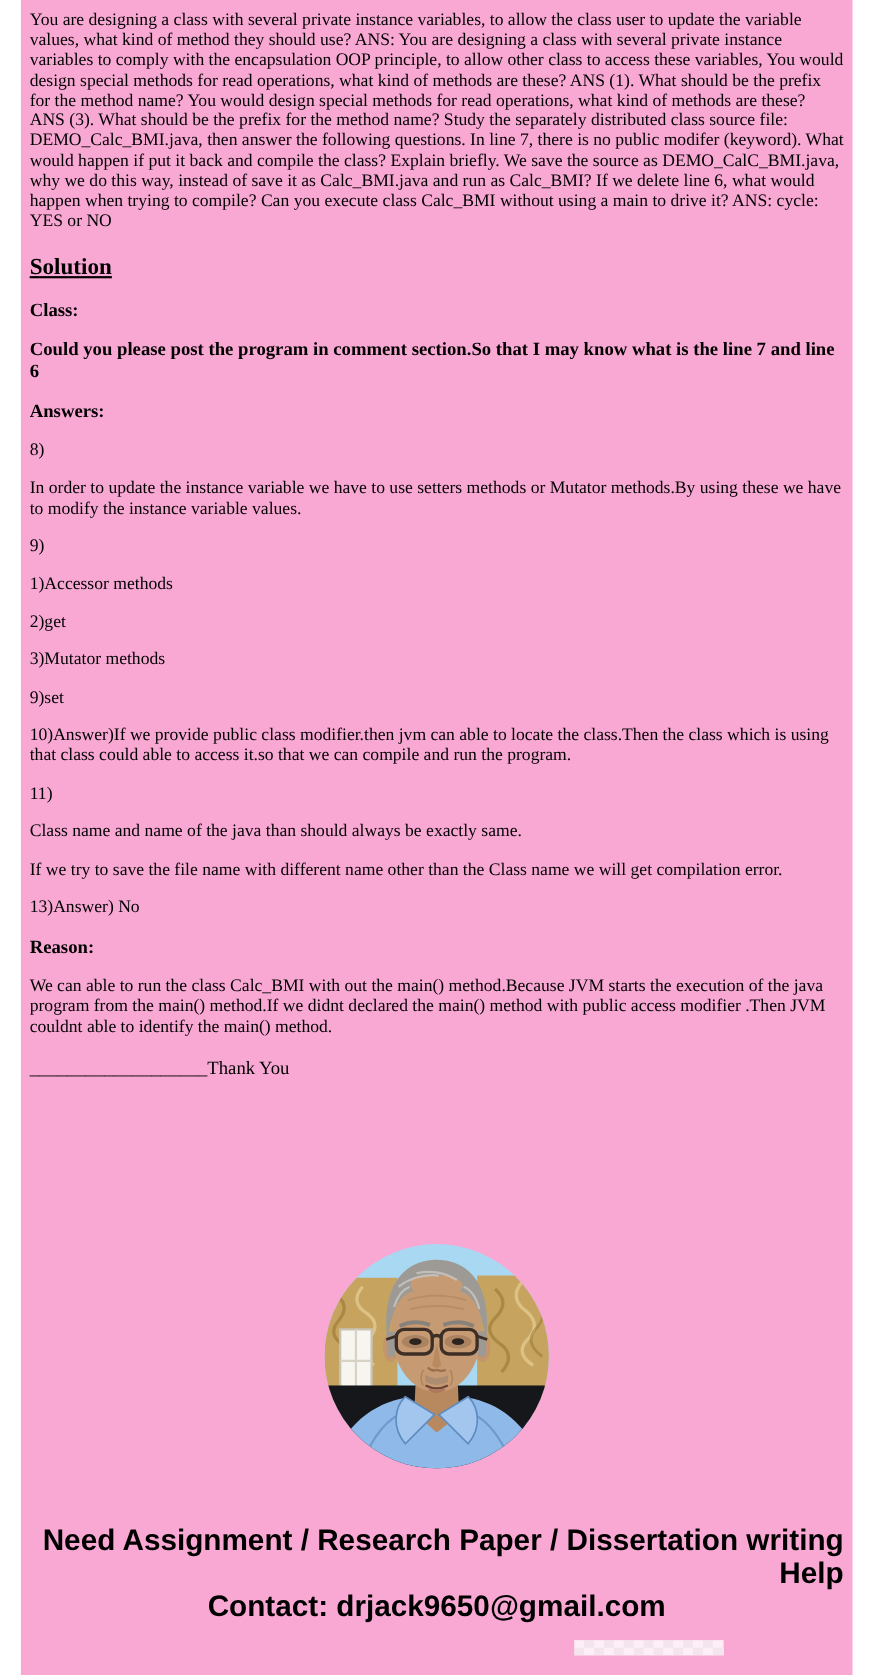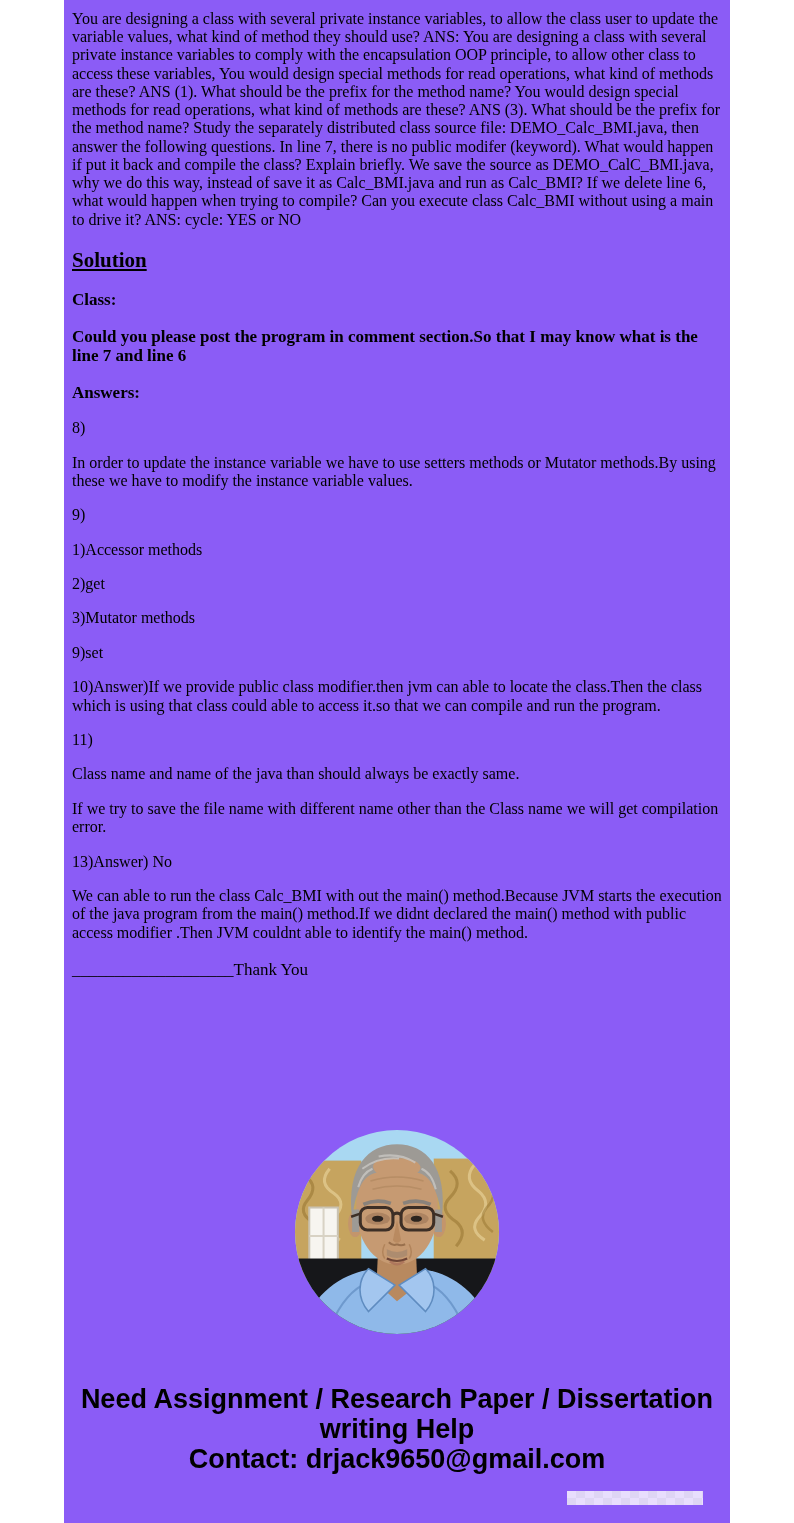--- a/index.html
+++ b/index.html
@@ -1,35 +1,35 @@
 <!DOCTYPE html>
 <html><head>
 <meta charset="utf-8">
 <style>
   html,body{margin:0;padding:0;background:#fff;}
   .page{
-    width:666px;height:1523px;margin:0 auto;background:#8b5cf6;
+    width:756px;height:1523px;margin:0 auto;background:#f9a8d4;
     position:relative;box-sizing:border-box;padding:8px;
     font-family:"Liberation Serif",serif;color:#000;overflow:hidden;
   }
   .question{font-size:16px;line-height:1.14;margin:2px 0 0 0;}
   h2.solution-heading{font-size:21px;line-height:1.15;margin:19px 0 18px 0;font-weight:bold;text-decoration:underline;}
   .bold-block{font-size:17px;font-weight:bold;line-height:1.15;margin:17px 0;}
   .divider{font-size:16px;font-weight:bold;letter-spacing:0;margin:30px 0 20px 0;line-height:10px;}
   p.ans{font-size:16px;line-height:1.15;margin:16px 0;}
   .thank-you{font-size:17px;font-weight:normal;margin:18px 0;line-height:1.15;}
   .avatar-wrap{width:204px;height:204px;margin:150px auto 0 auto;}
   .avatar-wrap svg{display:block;width:204px;height:204px;}
   .footer{
     margin-top:50px;text-align:center;
     font-family:"Liberation Sans",sans-serif;font-weight:bold;
     font-size:27px;line-height:30px;color:#000;
   }
   .footer .contact{margin:0;}
-  .footer .title{margin:0;}
+  .footer .title{margin:0;text-align:right;}
   .watermark{
     position:absolute;left:503px;top:1491px;width:136px;height:14px;
     background:
       conic-gradient(#f3f3f3 25%, #ffffff 0 50%, #f3f3f3 0 75%, #ffffff 0);
     background-size:18px 14px;
     opacity:.8;
   }
 </style>
 </head>
 <body>
@@ -55,20 +55,21 @@
     <p class="ans">2)get</p>
     <p class="ans">3)Mutator methods</p>
     <p class="ans">9)set</p>
     <p class="ans">10)Answer)If we provide public class modifier.then jvm can able to locate the class.Then the class which is using that class could able to access it.so that we can compile and run the program.</p>
     <p class="ans">11)</p>
     <p class="ans">Class name and name of the java than should always be exactly same.</p>
     <p class="ans">If we try to save the file name with different name other than the Class name we will get compilation error.</p>
     <p class="ans">13)Answer) No</p>
   </div>
 
+  <p class="bold-block">Reason:</p>
 
   <p class="ans">We can able to run the class Calc_BMI with out the main() method.Because JVM starts the execution of the java program from the main() method.If we didnt declared the main() method with public access modifier .Then JVM couldnt able to identify the main() method.</p>
 
   <p class="thank-you">___________________Thank You</p>
 
   <div class="avatar-wrap">
     <svg viewBox="0 0 200 200" xmlns="http://www.w3.org/2000/svg">
       <defs>
         <clipPath id="circ">
             <circle cx="100" cy="100" r="100"></circle>

